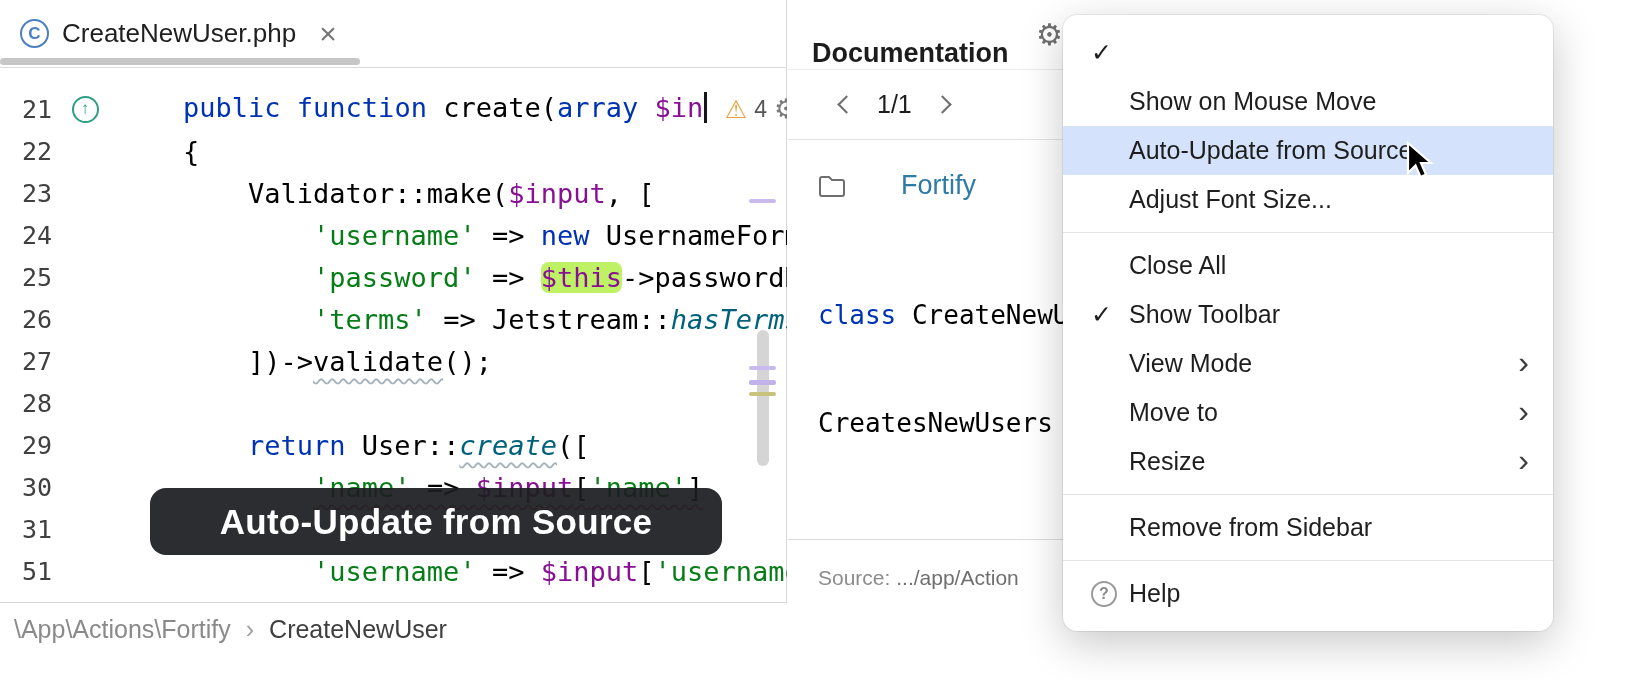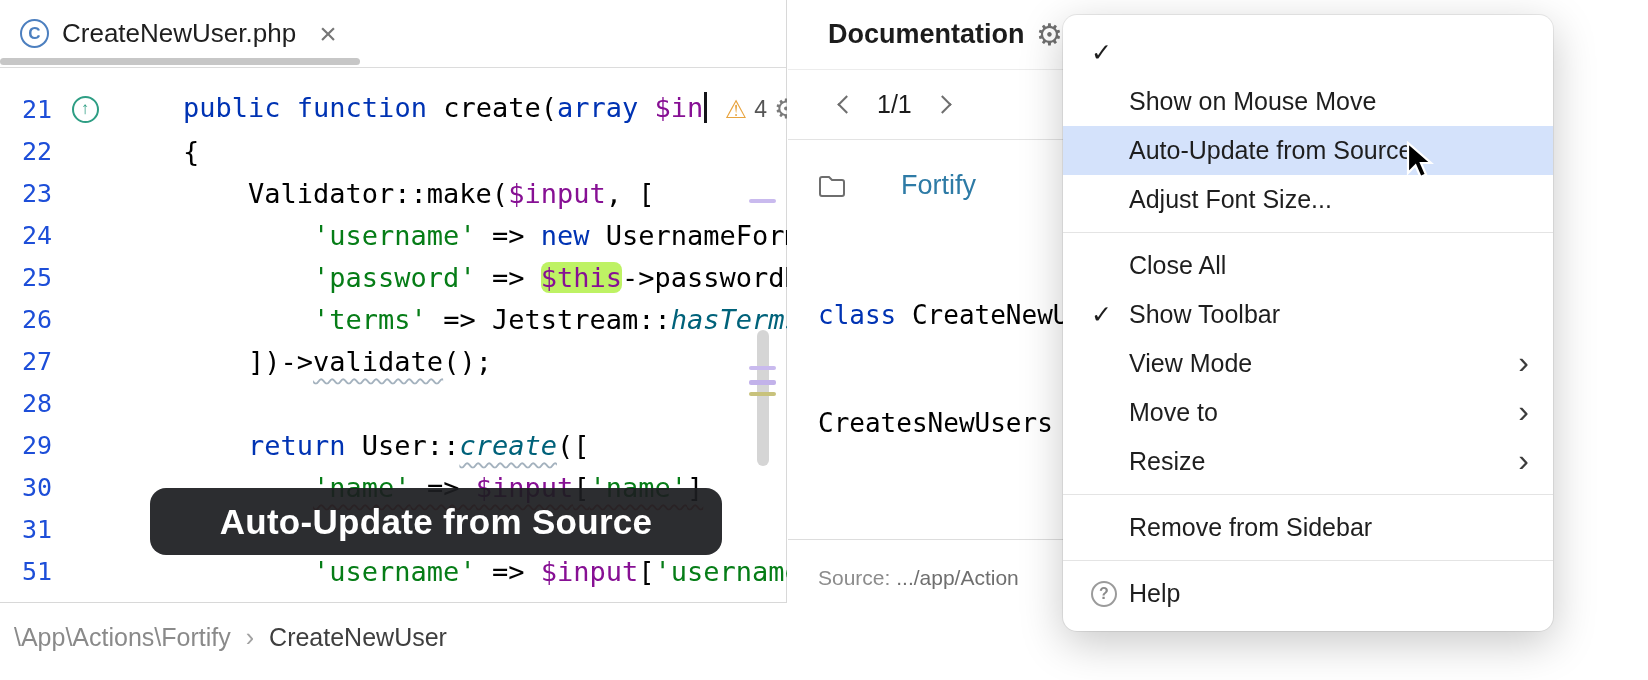--- a/index.html
+++ b/index.html
@@ -12,21 +12,21 @@
   .tab { display:flex; align-items:center; gap:13px; padding:0 14px 0 20px; height:100%; }
   .class-icon { width:29px; height:29px; border-radius:50%; border:2.5px solid #4C7FBF; color:#4C7FBF; font-weight:bold; font-size:17px; display:flex; align-items:center; justify-content:center; flex:none; }
   .tab-title { font-size:26px; color:#1f1f1f; }
   .tab-close { font-size:30px; color:#767676; margin-left:10px; line-height:1; }
   .tabs-scrollbar { position:absolute; left:0; bottom:2px; width:360px; height:7px; border-radius:4px; background:#C7C7C7; }
 
   .code-area { position:absolute; top:69px; left:0; width:787px; height:533px; overflow:hidden;
                font-family:"DejaVu Sans Mono","Liberation Mono",monospace; font-size:27px; }
   .code-lines { padding-top:19px; }
   .code-row { display:flex; align-items:center; height:42px; white-space:pre; }
-  .ln { width:52px; flex:none; text-align:right; color:#1d4ed8; font-size:25px; }
+  .ln { width:52px; flex:none; text-align:right; color:#404040; font-size:25px; }
   .gicon { width:66px; flex:none; display:flex; align-items:center; justify-content:center; }
   .ovr { width:27px; height:27px; border-radius:50%; border:2px solid #2E9E84; color:#2E9E84; font-size:17px; font-weight:bold;
          display:flex; align-items:center; justify-content:center; font-family:"Liberation Sans",sans-serif; }
   .code-text { white-space:pre; }
   .tk-pl { color:#000; }
   .tk-kw { color:#0033B3; }
   .tk-str { color:#067D17; }
   .tk-var { color:#871094; }
   .tk-hl { background:#bef264; border-radius:8px; }
   .tk-it { font-style:italic; color:#00627A; }
@@ -39,28 +39,28 @@
   .gear { color:#7A7A7A; font-size:27px; line-height:1; }
 
   .stripe-thumb { position:absolute; left:757px; top:330px; width:12px; height:136px; background:#ABABAB; opacity:.5; border-radius:6px; }
   .mark { position:absolute; left:749px; width:27px; height:4px; border-radius:2px; }
   .m1 { top:199px; background:#C9BAEE; }
   .m2 { top:366px; background:#C9BAEE; }
   .m3 { top:380px; height:5px; background:#C2B2EA; }
   .m4 { top:392px; background:#C8C27C; }
 
   .breadcrumbs { position:absolute; left:0; top:602px; width:787px; height:78px; border-top:1px solid #D8D8D8;
-                 display:flex; align-items:flex-start; gap:15px; padding:20px 0 0 14px; font-size:25px; background:#fff; }
+                 display:flex; align-items:flex-start; gap:15px; padding:12px 0 0 14px; font-size:25px; background:#fff; }
   .bc-parent { color:#8A8A8A; }
   .bc-sep { color:#A2A2A2; }
   .bc-current { color:#3F3F3F; }
 
   
   .doc-panel { position:absolute; left:788px; top:0; width:276px; height:680px; background:#fff; }
-  .doc-header { position:relative; height:70px; border-bottom:1px solid #ECECEC; display:flex; align-items:center; padding-left:40px; }
+  .doc-header { position:relative; height:70px; border-bottom:1px solid #ECECEC; display:flex; align-items:flex-end; padding-left:24px; }
   .doc-title { font-size:27px; font-weight:600; color:#1c1c1c; }
   .doc-gear { position:absolute; left:248px; top:17px; font-size:30px; color:#707070; }
   .doc-toolbar { height:70px; display:flex; align-items:center; gap:24px; padding-left:52px; border-bottom:1px solid #E3E3E3; }
   .chev { width:13px; height:13px; border-left:2.5px solid #6E6E6E; border-bottom:2.5px solid #6E6E6E; flex:none; }
   .chev.left { transform:rotate(45deg); }
   .chev.right { transform:rotate(225deg); }
   .pager { font-size:25px; color:#1c1c1c; }
   .namespace-row { display:flex; align-items:center; gap:15px; padding:30px 0 0 30px; }
   .ns-label { font-size:27px; color:#2E7BA6;margin-left:40px; }
   .decl { font-family:"DejaVu Sans Mono","Liberation Mono",monospace; font-size:26px; padding:24px 0 0 30px; line-height:36px; color:#000; white-space:pre; }

